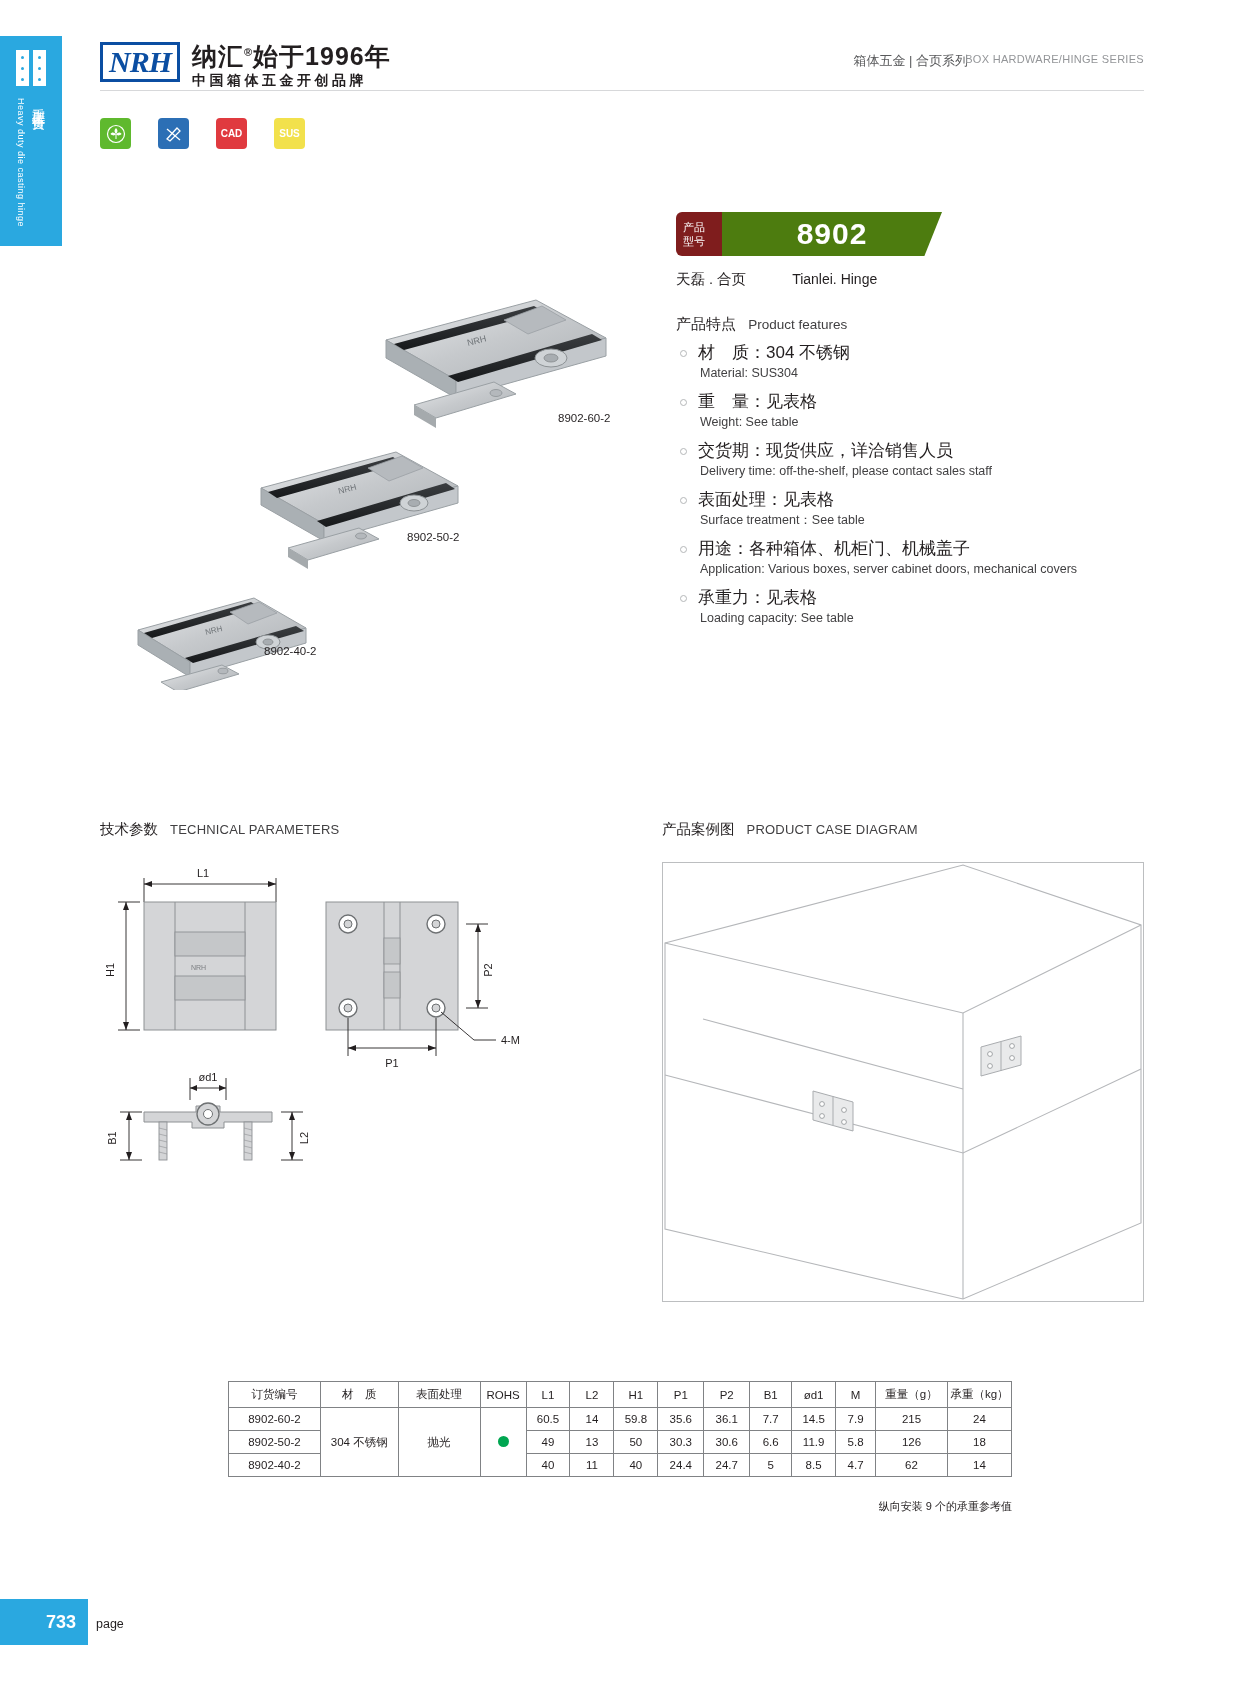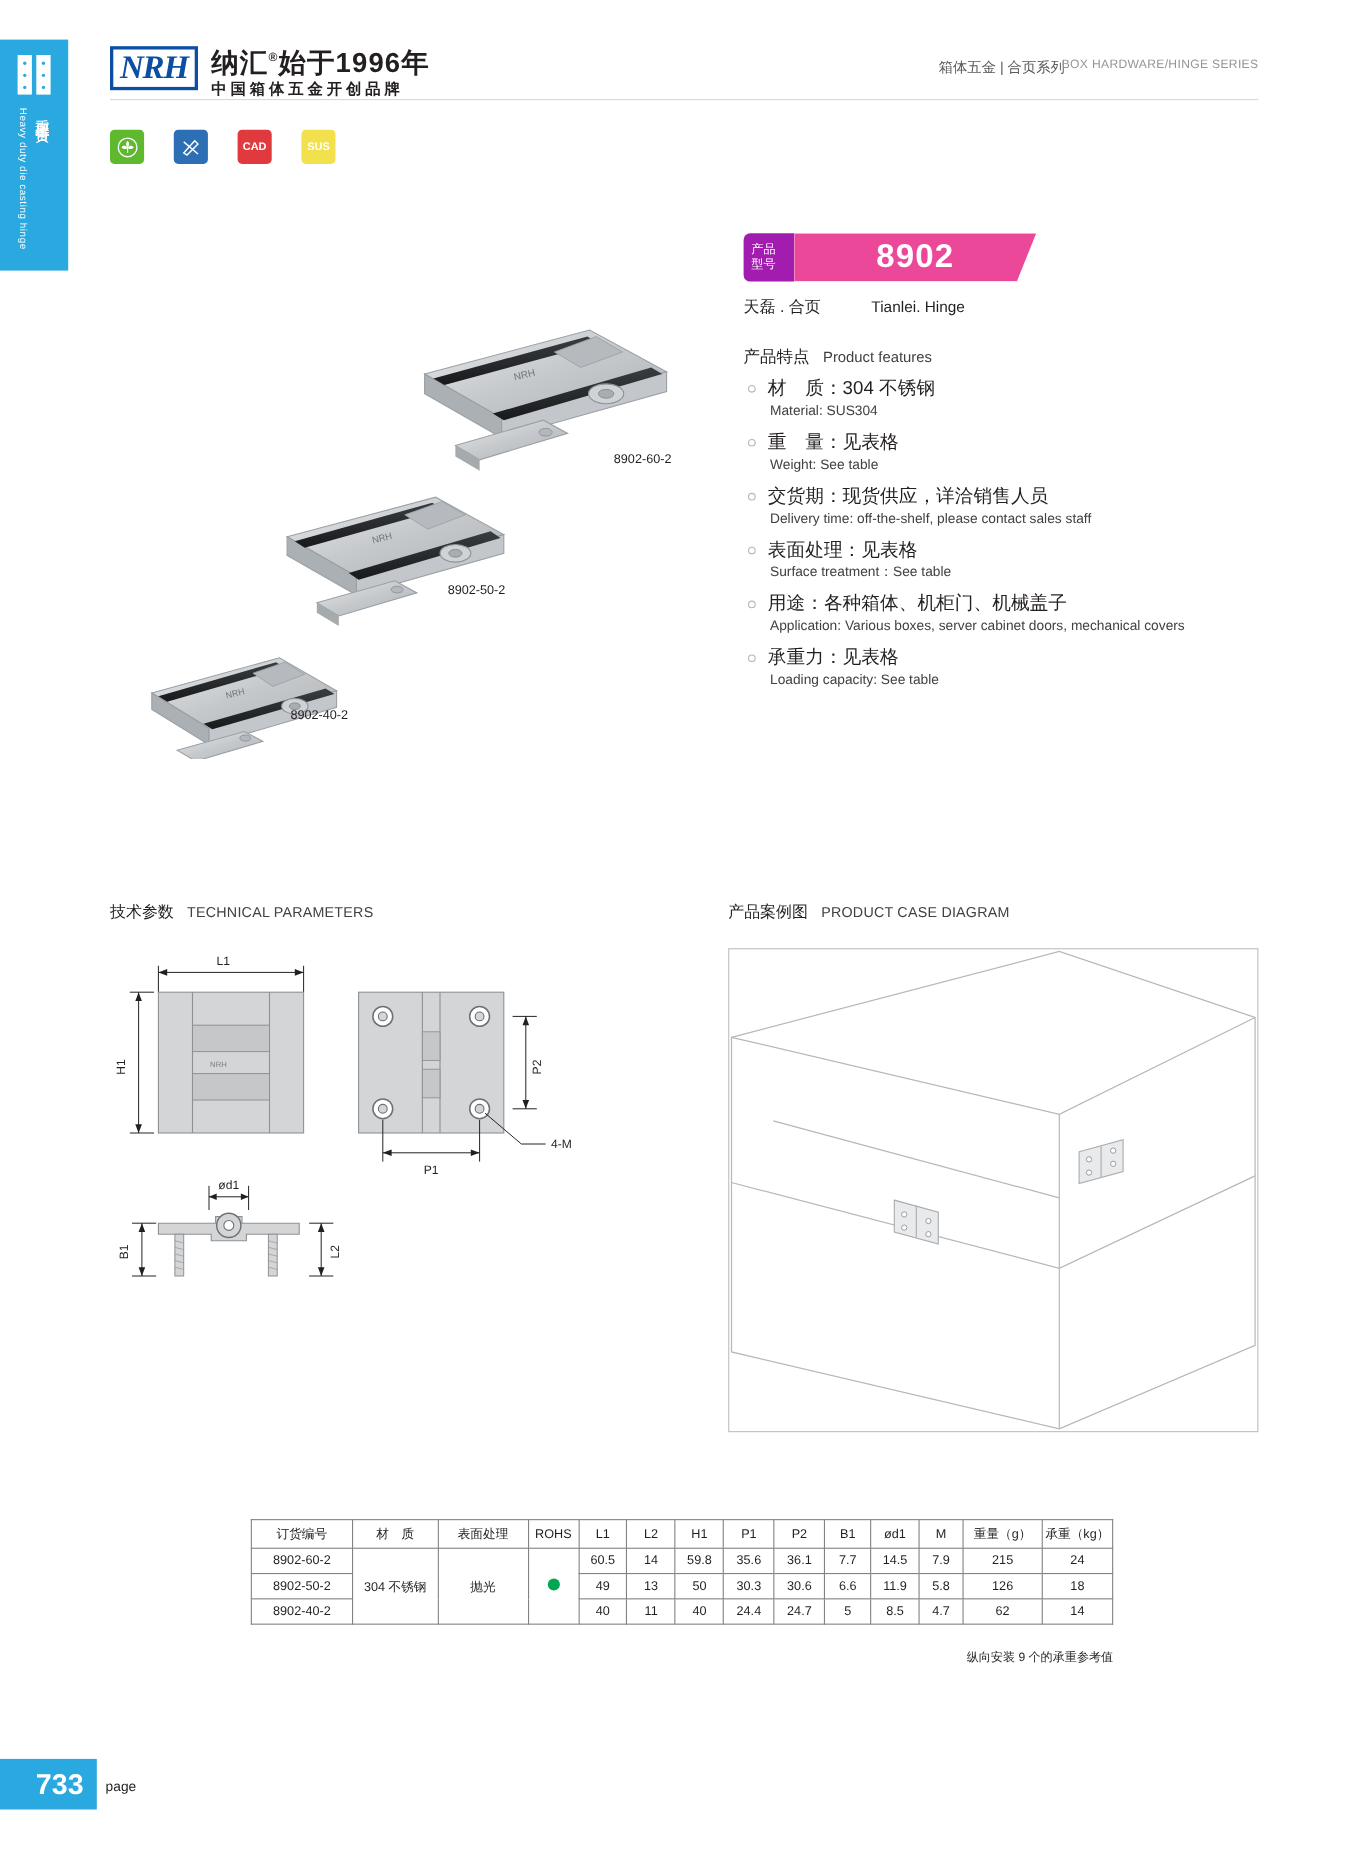--- a/index.html
+++ b/index.html
@@ -112,29 +112,29 @@
   .hero .caption {
     position: absolute; font-size: 11.5px; color: #231f20;
   }
 
   
   .info { position: absolute; left: 676px; top: 212px; width: 468px; }
   .model-row { position: relative; height: 44px; }
   .model-tag {
     position: absolute; left: 0; top: 0;
     width: 46px; height: 44px;
-    background: #a21caf;
+    background: #7f1d1d;
     border-radius: 6px 0 0 6px;
     color: #ffffff; font-size: 11px; line-height: 14px;
     padding: 8px 0 0 7px;
   }
   .model-badge {
     position: absolute; left: 46px; top: 0;
     width: 220px; height: 44px;
-    background: #ec4899;
+    background: #4d7c0f;
     color: #ffffff;
     font-size: 30px;
     font-weight: bold;
     letter-spacing: 1px;
     display: flex; align-items: center; justify-content: center;
     clip-path: polygon(0 0, 100% 0, 92% 100%, 0 100%);
   }
   .brand-line { margin-top: 14px; font-size: 14.5px; color: #231f20; }
   .brand-line .en { margin-left: 42px; font-size: 14px; }
 
@@ -183,21 +183,21 @@
     font-size: 11px; color: #231f20;
   }
 
   
   .footer { position: absolute; left: 0; bottom: 38px; height: 46px; width: 160px; }
   .page-tab {
     position: absolute; left: 0; top: 0;
     width: 88px; height: 46px;
     background: #2aa8e0;
     color: #ffffff;
-    font-size: 26px;
+    font-size: 18px;
     font-weight: bold;
     display: flex; align-items: center; justify-content: flex-end;
     padding-right: 12px;
   }
   .page-word {
     position: absolute; left: 96px; top: 18px;
     font-size: 12.5px; color: #231f20;
   }
 </style>
 </head>

